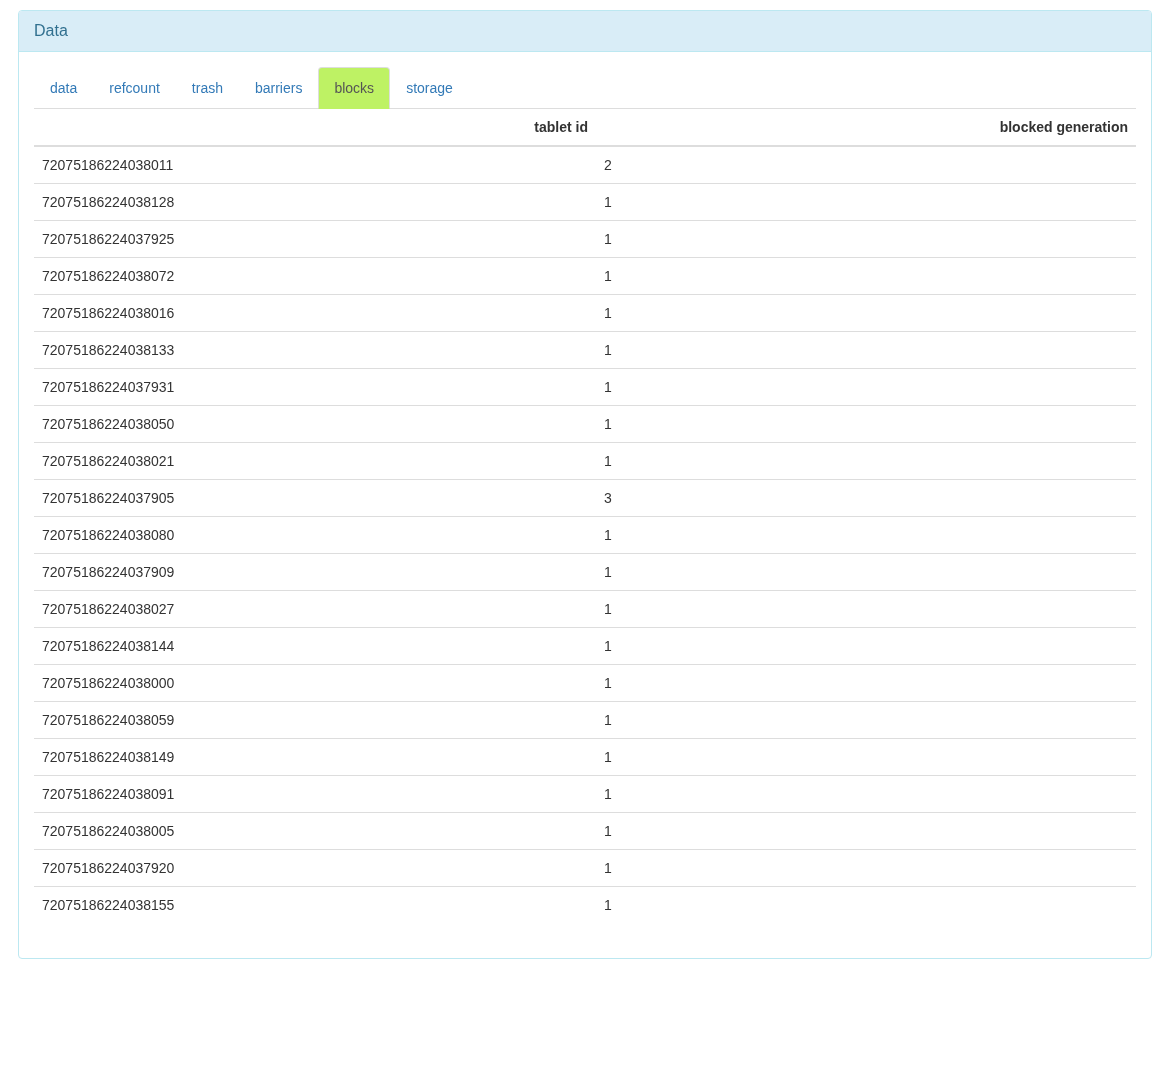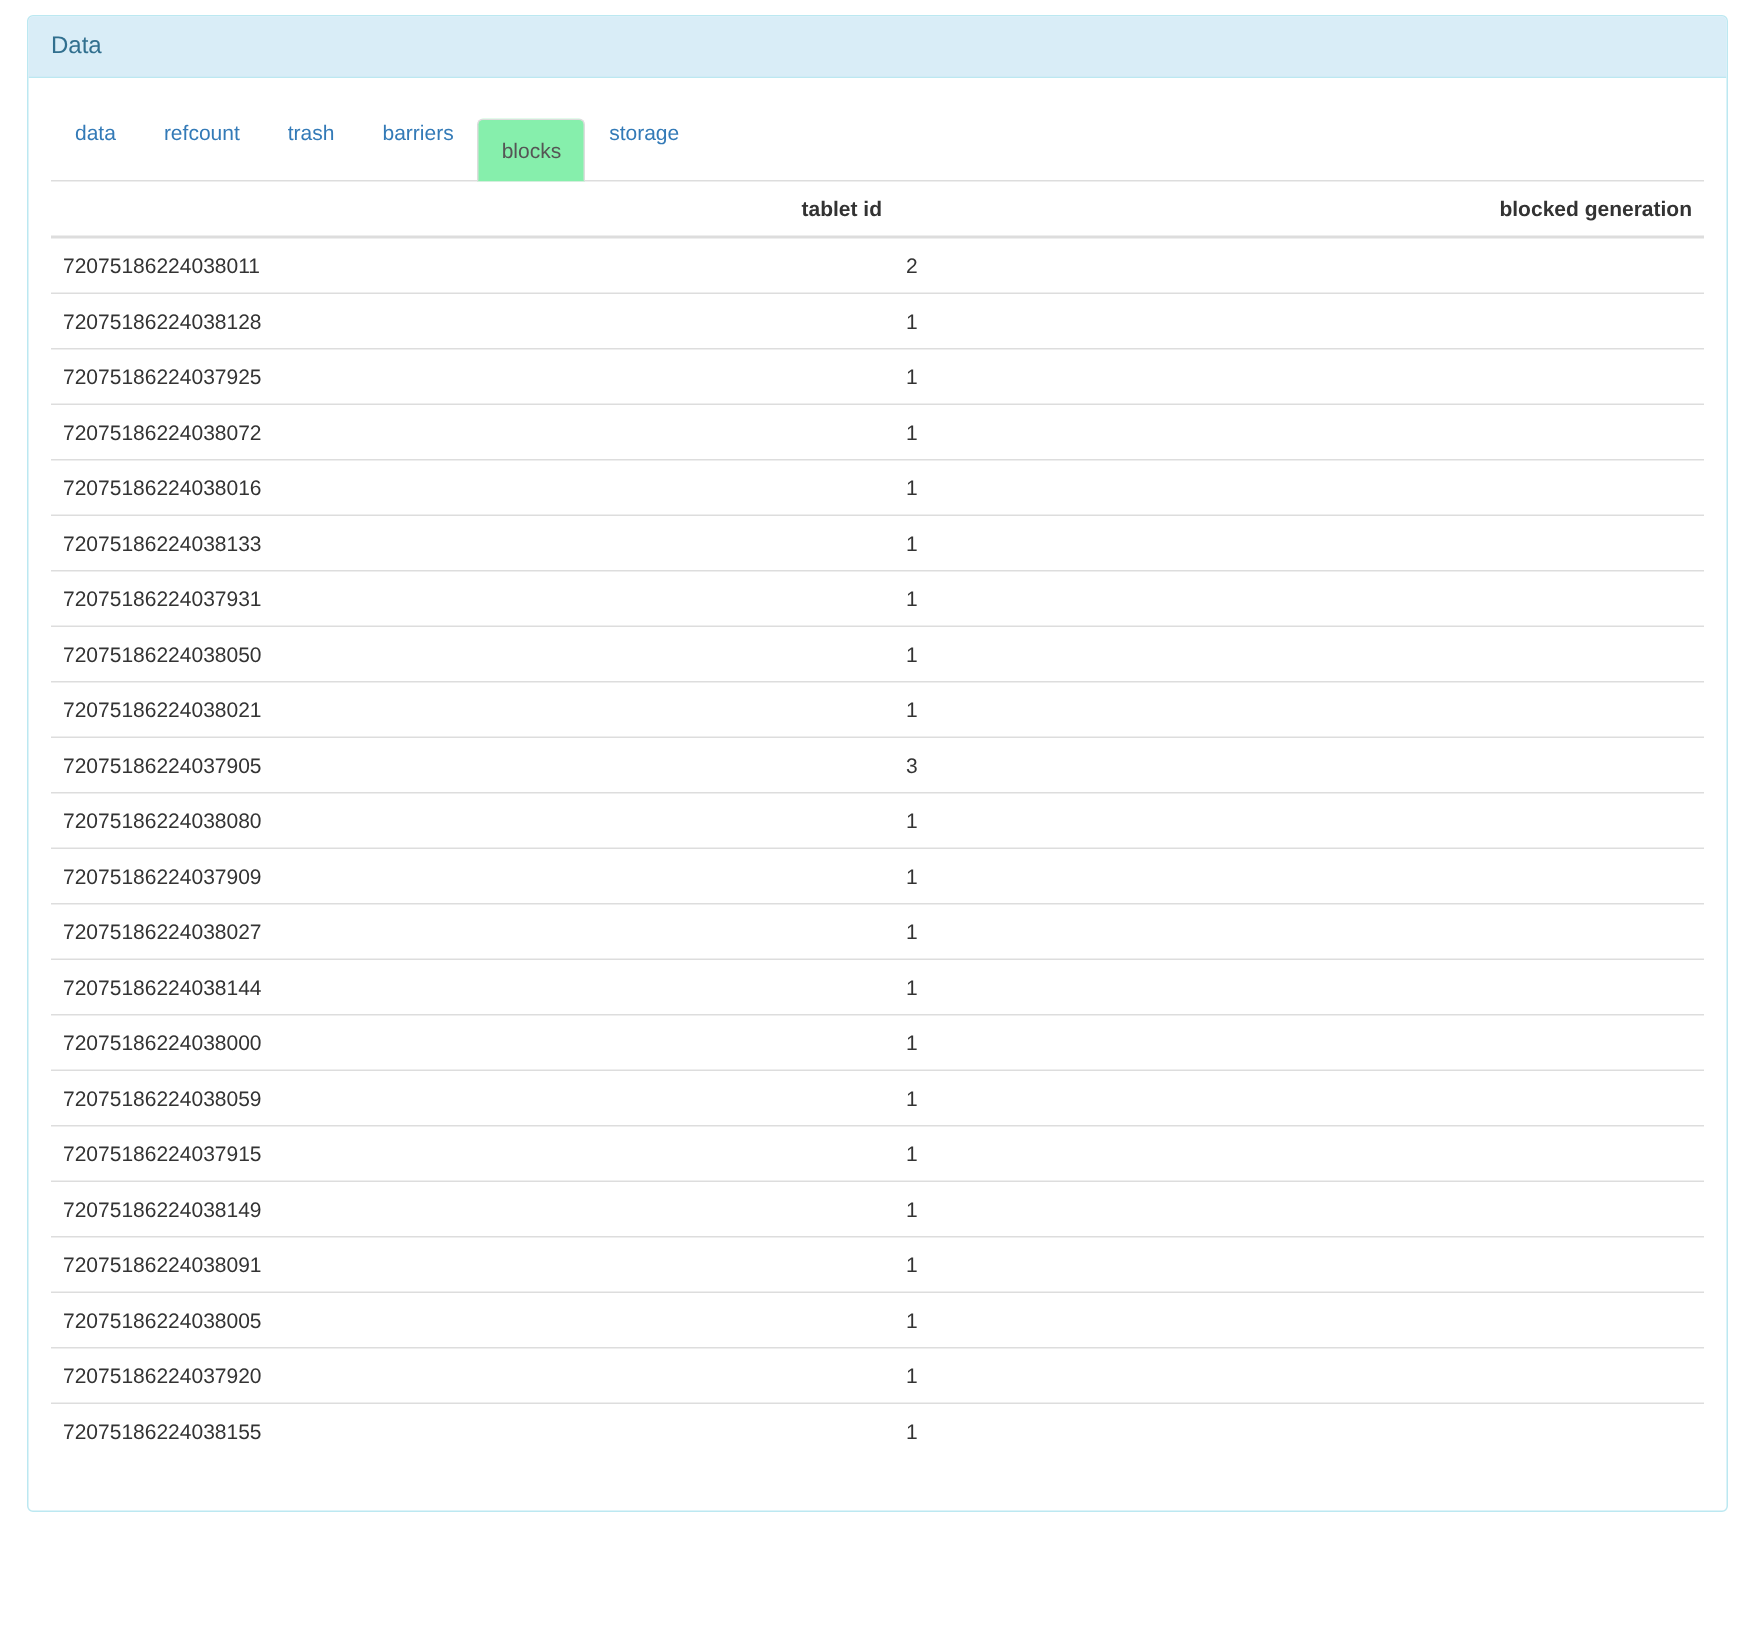--- a/index.html
+++ b/index.html
@@ -68,24 +68,23 @@
     padding: 10px 15px;
     line-height: 20px;
     color: var(--tab-link);
     text-decoration: none;
     border: 1px solid transparent;
     border-radius: 4px 4px 0 0;
     cursor: pointer;
   }
   ul.nav-tabs > li.active > a {
     color: var(--tab-active-text);
-    background: #86efac;
+    background: #bef264;
     border-color: var(--table-border) var(--table-border) transparent;
     cursor: default;
-    margin-top: 12px;
   }
   
   table.data-table {
     width: 100%;
     border-collapse: collapse;
     border-spacing: 0;
     margin-bottom: 20px;
   }
   table.data-table th {
     text-align: right;
@@ -198,24 +197,20 @@
             </tr>
             <tr>
               <td>72075186224038000</td>
               <td>1</td>
             </tr>
             <tr>
               <td>72075186224038059</td>
               <td>1</td>
             </tr>
             <tr>
-              <td>72075186224037915</td>
-              <td>1</td>
-            </tr>
-            <tr>
               <td>72075186224038149</td>
               <td>1</td>
             </tr>
             <tr>
               <td>72075186224038091</td>
               <td>1</td>
             </tr>
             <tr>
               <td>72075186224038005</td>
               <td>1</td>

